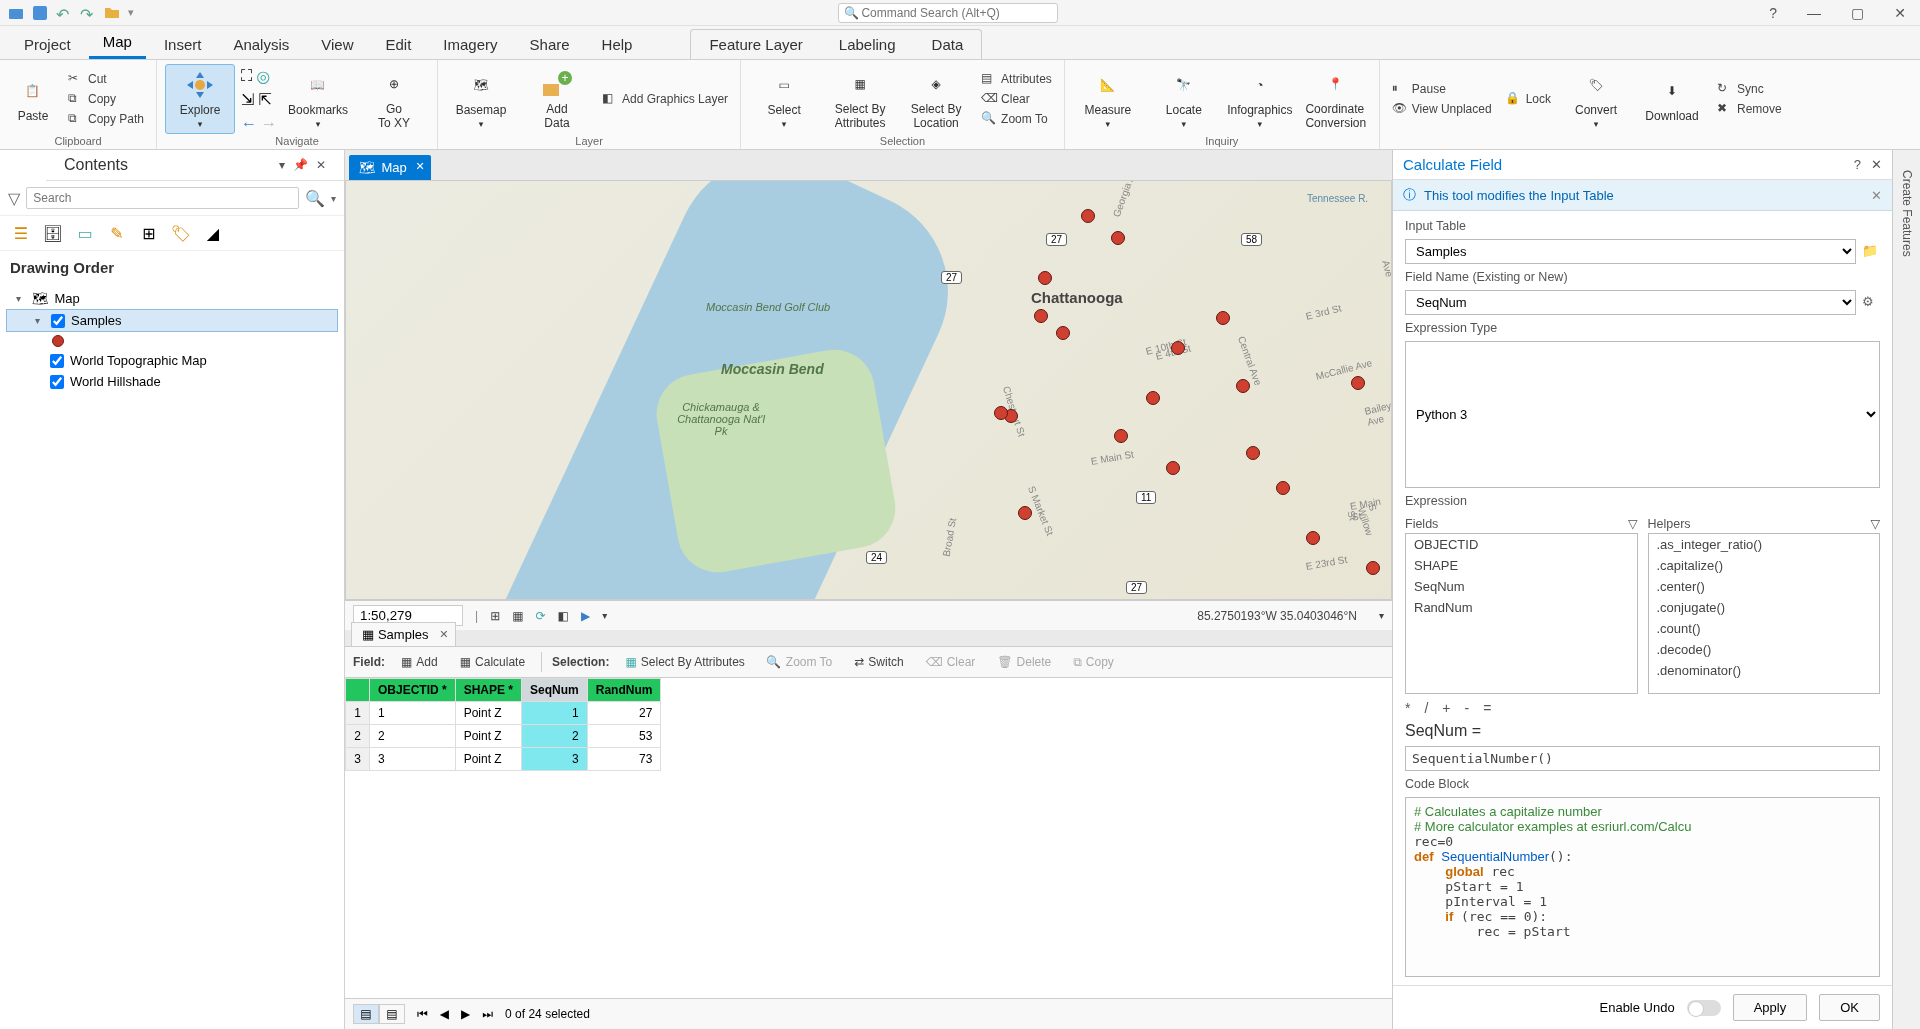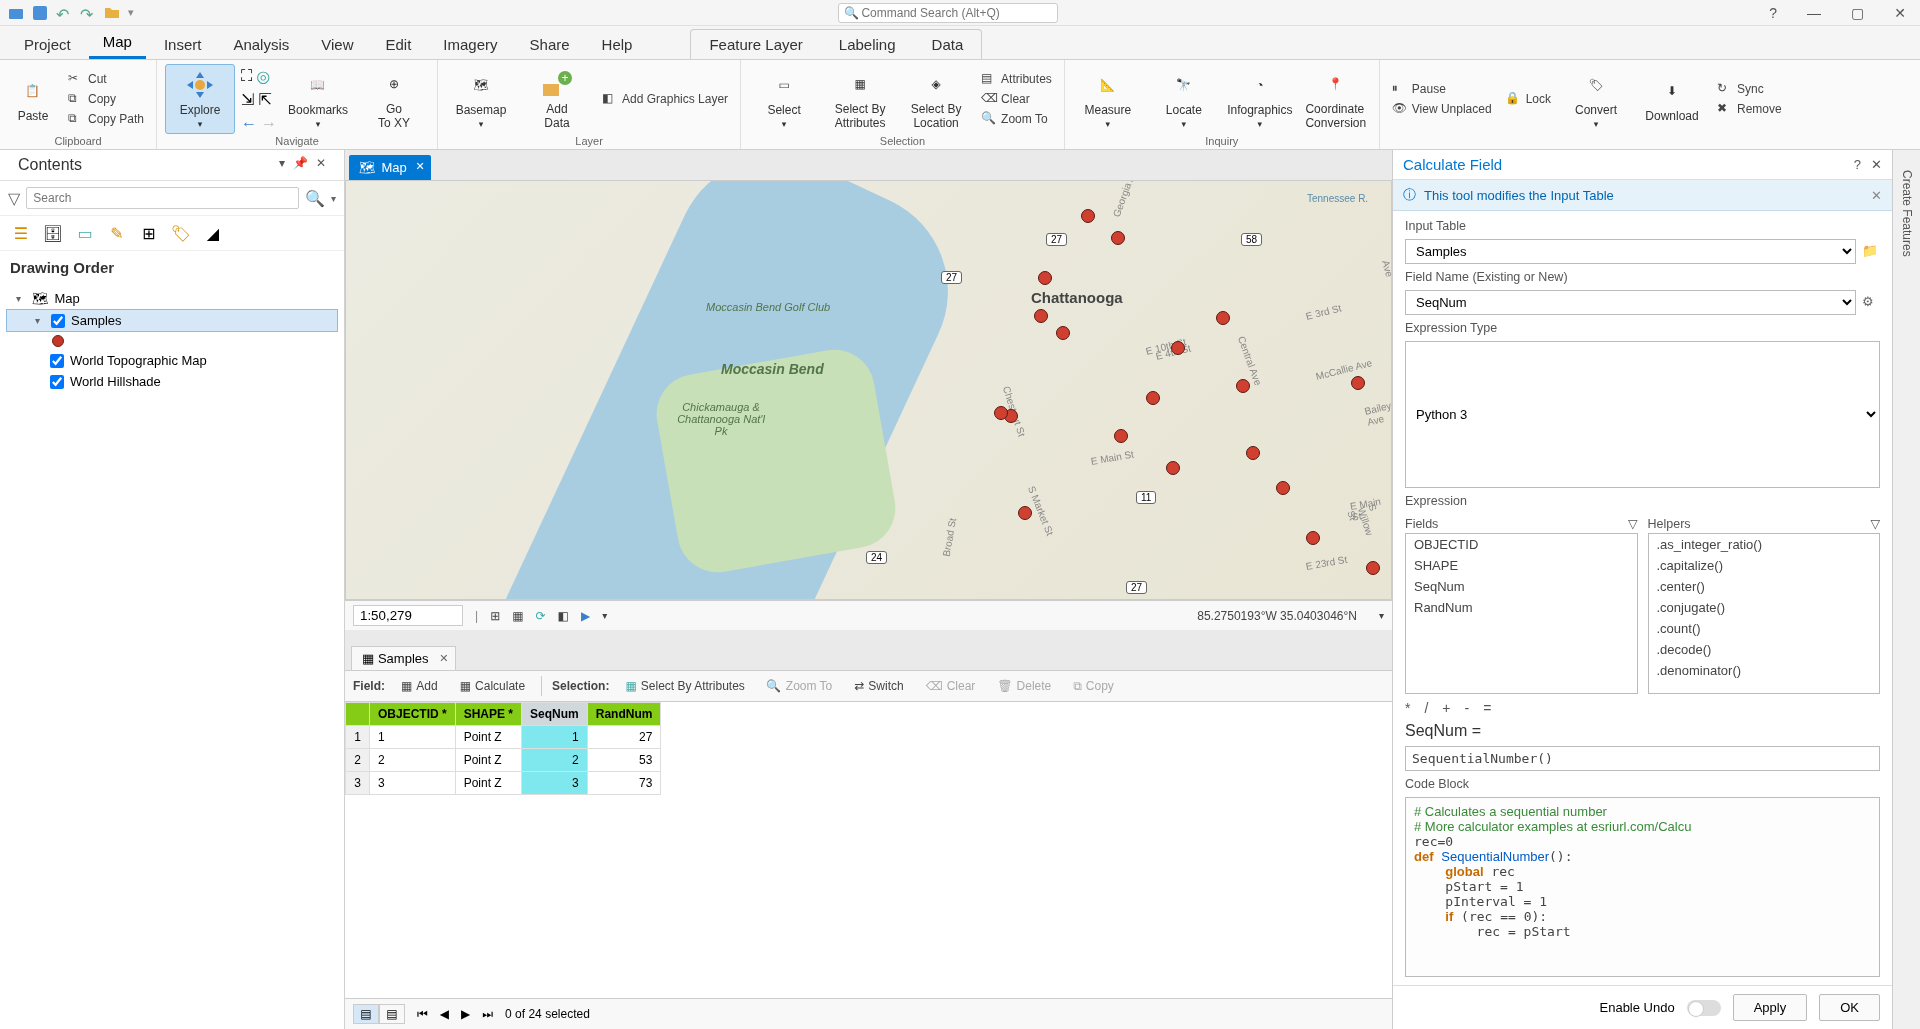--- a/index.html
+++ b/index.html
@@ -23,21 +23,21 @@
 .ribbon-group-body{ flex:1; display:flex; align-items:center; gap:6px;}
 .ribbon-group-label{ text-align:center; font-size:11px; color:#666; padding-bottom:2px;}
 .big-btn{ display:flex; flex-direction:column; align-items:center; justify-content:center; width:70px; height:70px; font-size:12px; color:#333; gap:2px; cursor:pointer; border-radius:3px; padding:2px;}
 .big-btn.sel{ background:#cce4f6; border:1px solid #7fb8e0;}
 .big-btn .ic{ width:32px; height:32px; display:flex; align-items:center; justify-content:center;}
 .small-row{ display:flex; flex-direction:column; gap:2px; justify-content:center;}
 .small-btn{ display:flex; align-items:center; gap:4px; font-size:12px; color:#444; padding:1px 4px; cursor:pointer;}
 .small-btn .ic{width:16px;height:16px;}
 .main{ flex:1; display:flex; overflow:hidden;}
 .contents-pane{ width:345px; background:#fff; border-right:1px solid #d0d0d0; display:flex; flex-direction:column;}
-.pane-header{ display:flex; align-items:flex-start; justify-content:space-between; padding:6px 18px; border-bottom:1px solid #e0e0e0;}
+.pane-header{ display:flex; align-items:center; justify-content:space-between; padding:6px 18px; border-bottom:1px solid #e0e0e0;margin-left:46px;}
 .pane-header h3{ font-size:16px; font-weight:500; color:#333;}
 .pane-header .ctrls{ display:flex; gap:8px; color:#555; font-size:12px;}
 .search-row{ display:flex; align-items:center; padding:6px 8px; gap:6px; border-bottom:1px solid #eee;}
 .search-row input{ flex:1; border:1px solid #ccc; padding:3px 6px; font-size:12px; border-radius:2px;}
 .toc-toolbar{ display:flex; gap:10px; padding:6px 10px; border-bottom:1px solid #eee;}
 .toc-toolbar .tb{ width:22px; height:22px; display:flex; align-items:center; justify-content:center; cursor:pointer;}
 .drawing-order{ padding:8px 10px; font-size:15px; font-weight:600; color:#333;}
 .tree{ padding: 4px 6px; font-size:13px;}
 .tree-item{ display:flex; align-items:center; gap:6px; padding:3px 2px;}
 .tree-item.lvl1{ padding-left:10px;}
@@ -55,32 +55,32 @@
 .river{ position:absolute; left:220px; top:-30px; width:280px; height:700px; background:#a8cde0; transform: rotate(25deg); border-radius: 100px;}
 .park{ position:absolute; left:320px; top:180px; width:220px; height:200px; background:#c8e0b8; border-radius:40px; transform:rotate(-10deg);}
 .park-label{ position:absolute; font-size:11px; color:#52754a; text-align:center; font-style:italic;}
 .city-label{ position:absolute; font-size:15px; color:#444; font-weight:600;}
 .st-label{ position:absolute; font-size:10px; color:#888; transform-origin:left center;}
 .pt{ position:absolute; width:14px; height:14px; background:#d04030; border:1.5px solid #5a1a12; border-radius:50%;}
 .hwy{ position:absolute; background:#fff; border:1px solid #666; font-size:10px; padding:0 4px; border-radius:3px;}
 .map-status{ height:30px; display:flex; align-items:center; background:#f8f8f8; border-top:1px solid #ccc; padding:0 8px; gap:12px; font-size:12px; color:#444;}
 .map-status .scale{ border:1px solid #ccc; padding:2px 6px; background:#fff; width:110px;}
 .map-status .coord{ margin-left:auto; margin-right:80px;}
-.tbl-tabs{ height:40px; display:flex; align-items:end; background:#eaeaea; padding-left:6px;}
+.tbl-tabs{ height:16px; display:flex; align-items:end; background:#eaeaea; padding-left:6px;}
 .tbl-tab{ background:#f8f8f8; border:1px solid #ccc; border-bottom:none; font-size:13px; padding:4px 26px 4px 10px; position:relative;}
 .tbl-tab .close{position:absolute; right:6px; top:5px; font-size:11px; color:#666; cursor:pointer;}
 .tbl-toolbar{ height:32px; display:flex; align-items:center; background:#f8f8f8; border-top:1px solid #ccc; border-bottom:1px solid #ccc; padding:0 8px; gap:10px; font-size:12px; color:#444;}
 .tbl-toolbar .lbl{ font-weight:600;}
 .tbl-toolbar .btn{ display:flex; align-items:center; gap:4px; padding:2px 6px; cursor:pointer; border-radius:2px;}
 .tbl-toolbar .disabled{ color:#aaa;}
 .tbl-toolbar .sep{ width:1px; height:20px; background:#ccc;}
 .table-wrap{ flex:1; overflow:auto; background:#fff; border-bottom:1px solid #ccc;}
 table.data{ border-collapse:collapse; font-size:12px;}
 table.data th, table.data td{ border:1px solid #ddd; padding:4px 8px; text-align:left;}
-table.data th{ background:#84cc16; font-weight:600;}
+table.data th{ background:#22c55e; font-weight:600;}
 table.data th.sel-col{ background:#d0d8dc;}
 table.data td.hl{ background:#7fe8ef;}
 table.data td.rownum{ background:#f0f0f0; text-align:center; width:24px;}
 .table-footer{ height:30px; display:flex; align-items:center; gap:12px; padding:0 8px; font-size:12px; background:#f8f8f8;}
 .view-toggle{ display:flex; gap:0;}
 .view-toggle .vb{ width:26px; height:20px; border:1px solid #ccc; display:flex; align-items:center; justify-content:center; cursor:pointer;}
 .view-toggle .vb.active{ background:#d6e8f7;}
 .calc-panel{ width:500px; background:#fff; border-left:1px solid #ccc; display:flex; flex-direction:column;}
 .calc-header{ display:flex; align-items:center; justify-content:space-between; padding:6px 10px; border-bottom:1px solid #ddd;}
 .calc-header h3{ font-size:15px; color:#0078d4; font-weight:500;}
@@ -641,21 +641,21 @@
           <span>*</span>
           <span>/</span>
           <span>+</span>
           <span>-</span>
           <span>=</span>
         </div>
       </div>
       <div class="expr-label">SeqNum =</div>
       <div class="expr-box">SequentialNumber()</div>
       <label>Code Block</label>
-      <div class="code-box" id="code-box"><span class="cm"># Calculates a sequential number</span>
+      <div class="code-box" id="code-box"><span class="cm"># Calculates a capitalize number</span>
 <span class="cm"># More calculator examples at esriurl.com/Calcu</span>
 rec=0
 <span class="kw">def</span> <span class="fn">SequentialNumber</span>():
     <span class="kw">global</span> rec
     pStart = 1
     pInterval = 1
     <span class="kw">if</span> (rec == 0):
         rec = pStart</div>
     </div>
     <div class="calc-footer">

